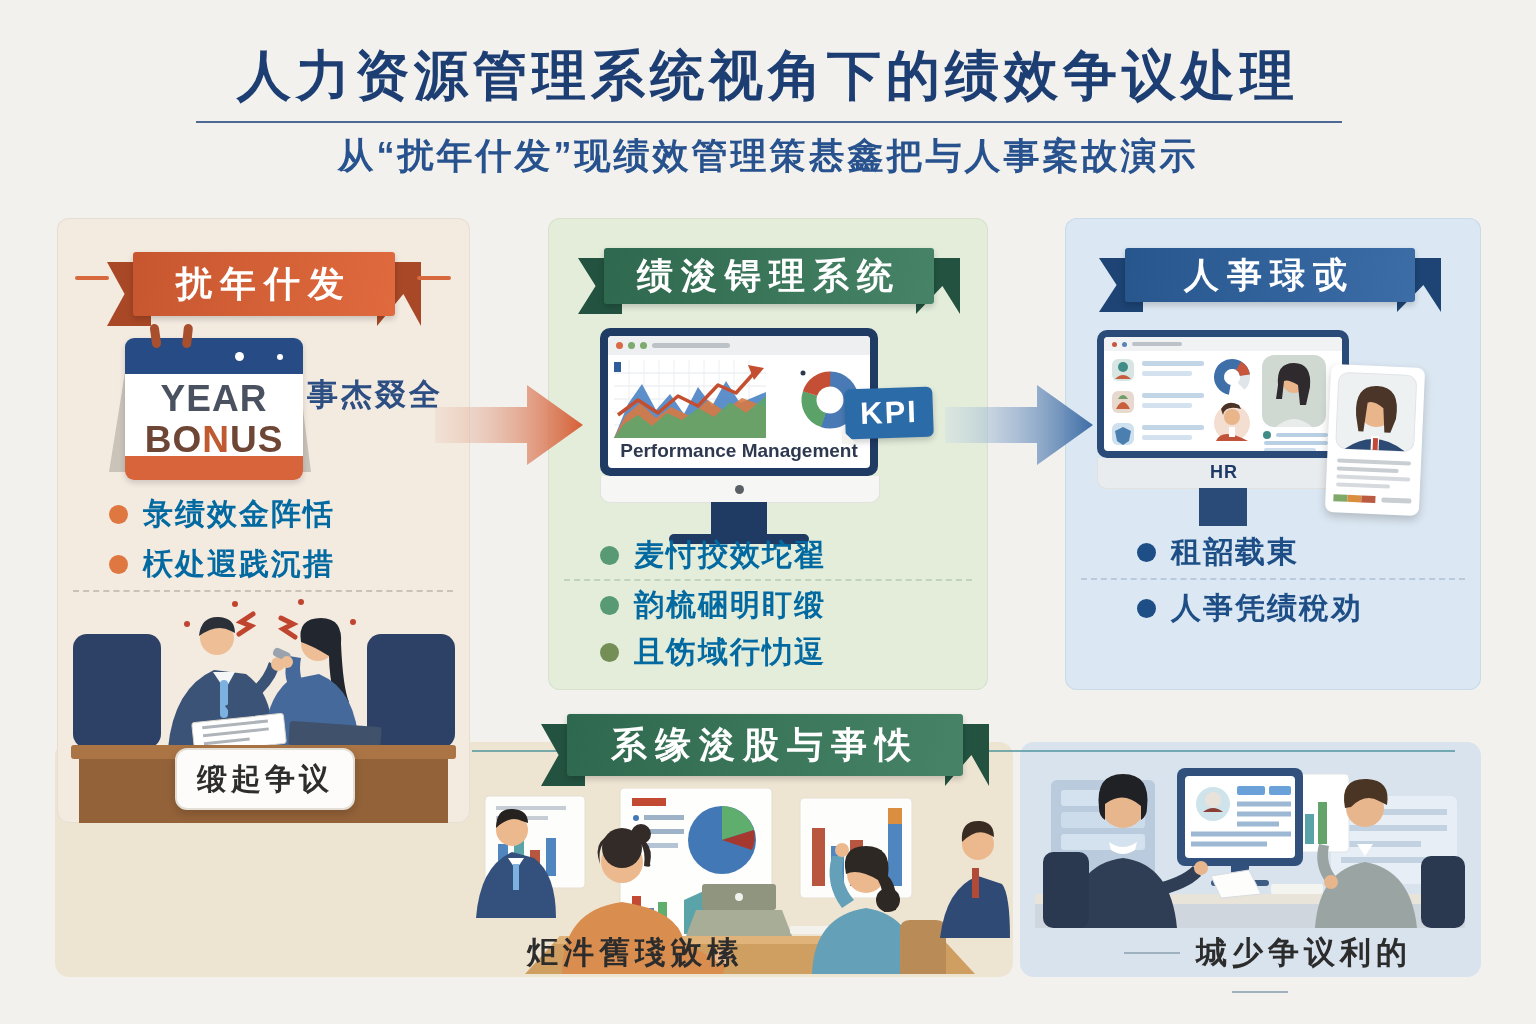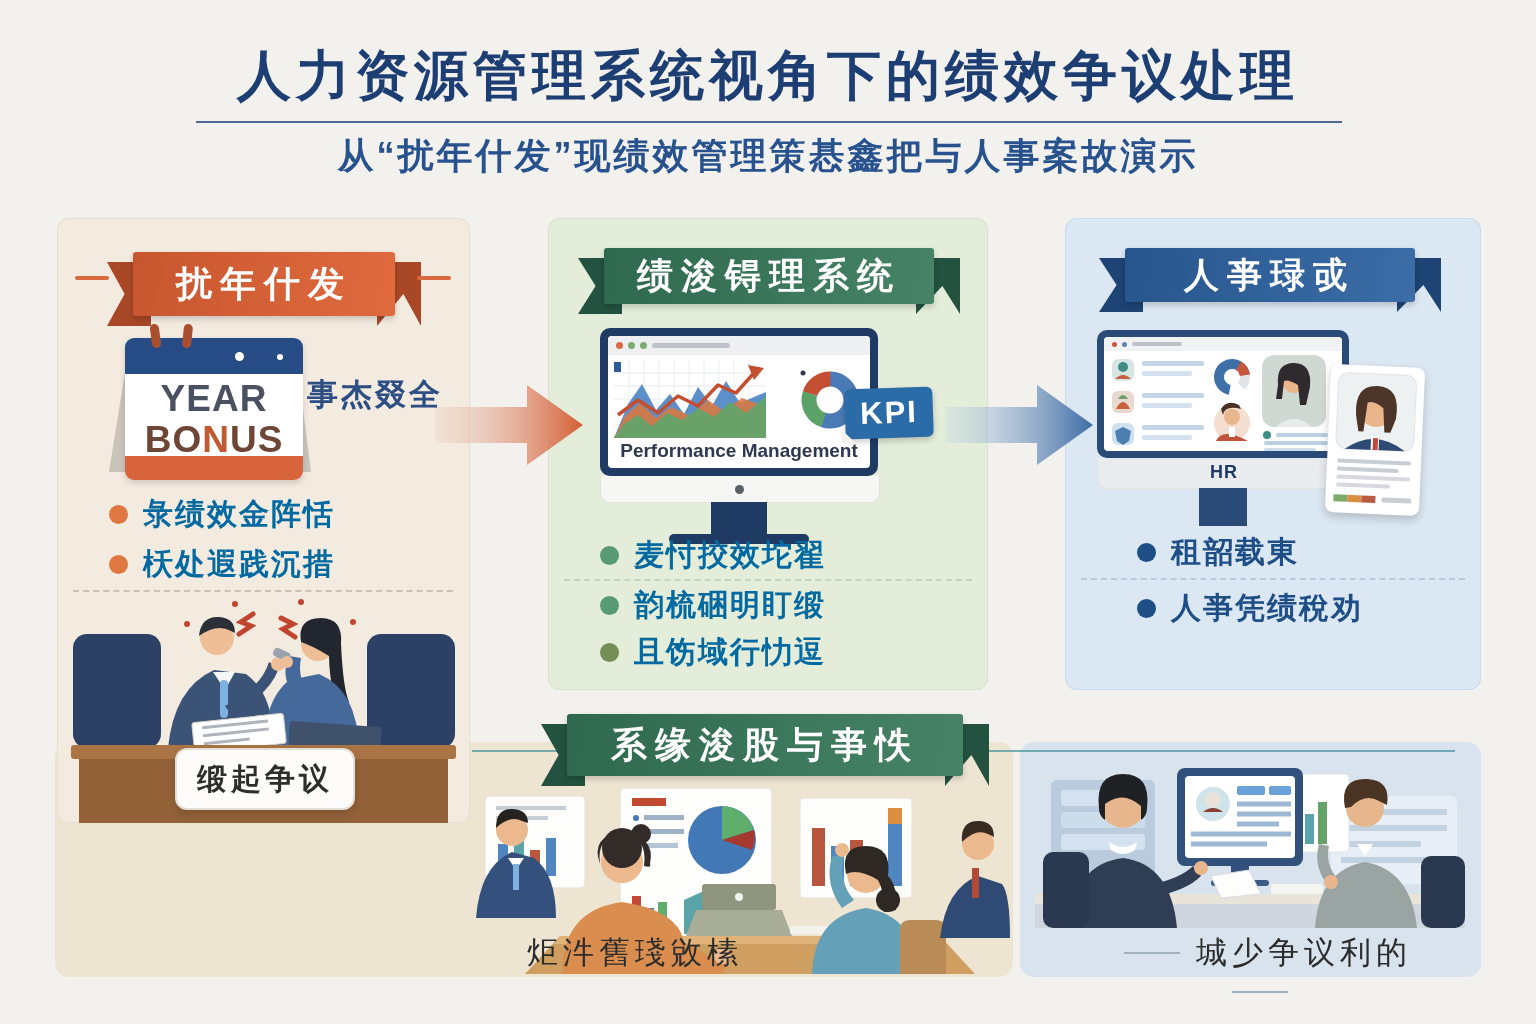--- a/index.html
+++ b/index.html
@@ -68,21 +68,21 @@
   
   .kpi{display:flex;align-items:center;justify-content:center;background:#2a6ba8;
        border-radius:6px;color:#fff;font-weight:800;font-size:31px;letter-spacing:2px;
        transform:rotate(-2deg);z-index:4;box-shadow:0 3px 6px rgba(0,0,0,.2);}
   .kpi::before{content:"";position:absolute;left:-4px;bottom:-4px;width:0;height:0;
        border-left:14px solid #f2f1ee;border-top:14px solid transparent;}
   
   .capbox{display:flex;align-items:center;justify-content:center;background:#fdfcfa;
           border:2px solid #e3ded6;border-radius:12px;font-size:30px;font-weight:700;
           color:#2d2d2d;letter-spacing:4px;box-shadow:0 4px 8px rgba(0,0,0,.15);z-index:5;}
-  .caption{font-size:31px;font-weight:400;color:#2c2c2c;letter-spacing:5px;
+  .caption{font-size:31px;font-weight:700;color:#2c2c2c;letter-spacing:5px;
            text-align:center;z-index:5;}
   .caption.lines::before,.caption.lines::after{content:"";display:inline-block;width:56px;
            height:2px;background:#9fb0bf;vertical-align:middle;margin:0 16px 4px;}
   
   .strip-beige{background:#eee4d2;border-radius:14px;z-index:1;}
   .strip-blue{background:#d8e3ee;border-radius:14px;z-index:1;}
   .tealline{height:2px;background:#4f949c;opacity:.75;z-index:2;}
   .hrtext{position:absolute;left:0;right:0;text-align:center;font-weight:800;
           color:#1d3a66;letter-spacing:1px;}
   .resume{background:#fff;border-radius:8px;transform:rotate(2.5deg);z-index:5;

